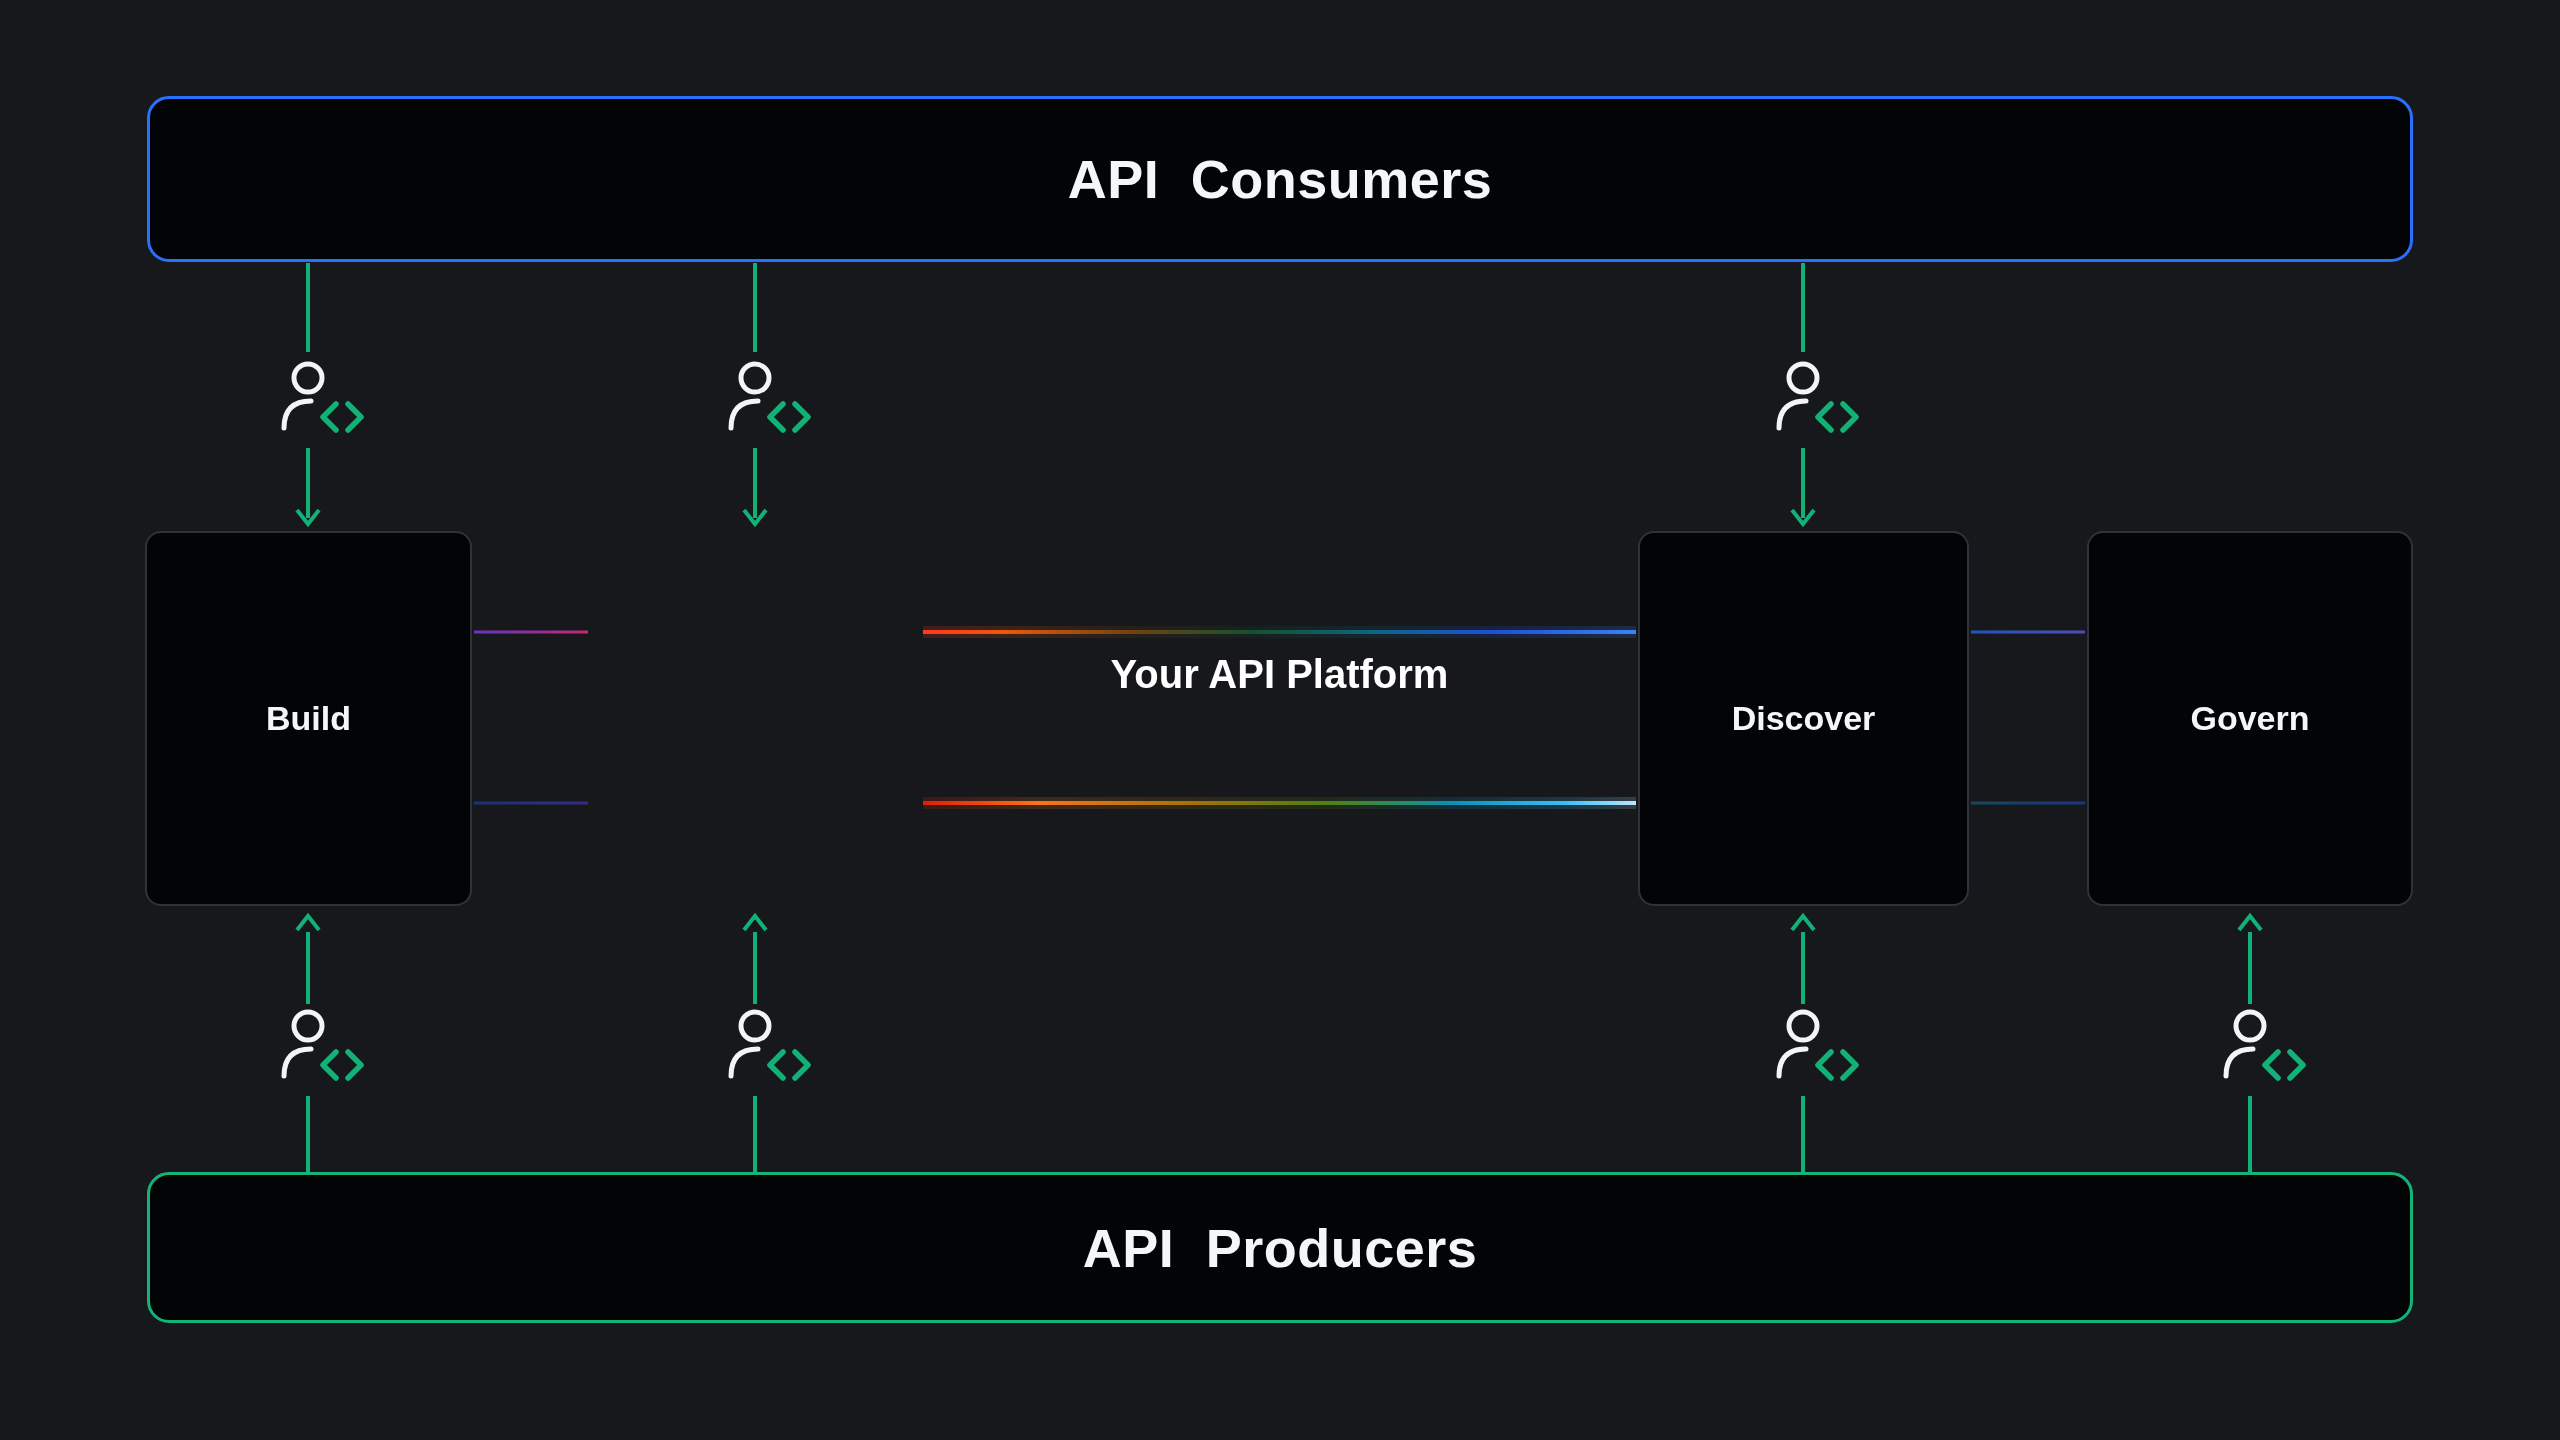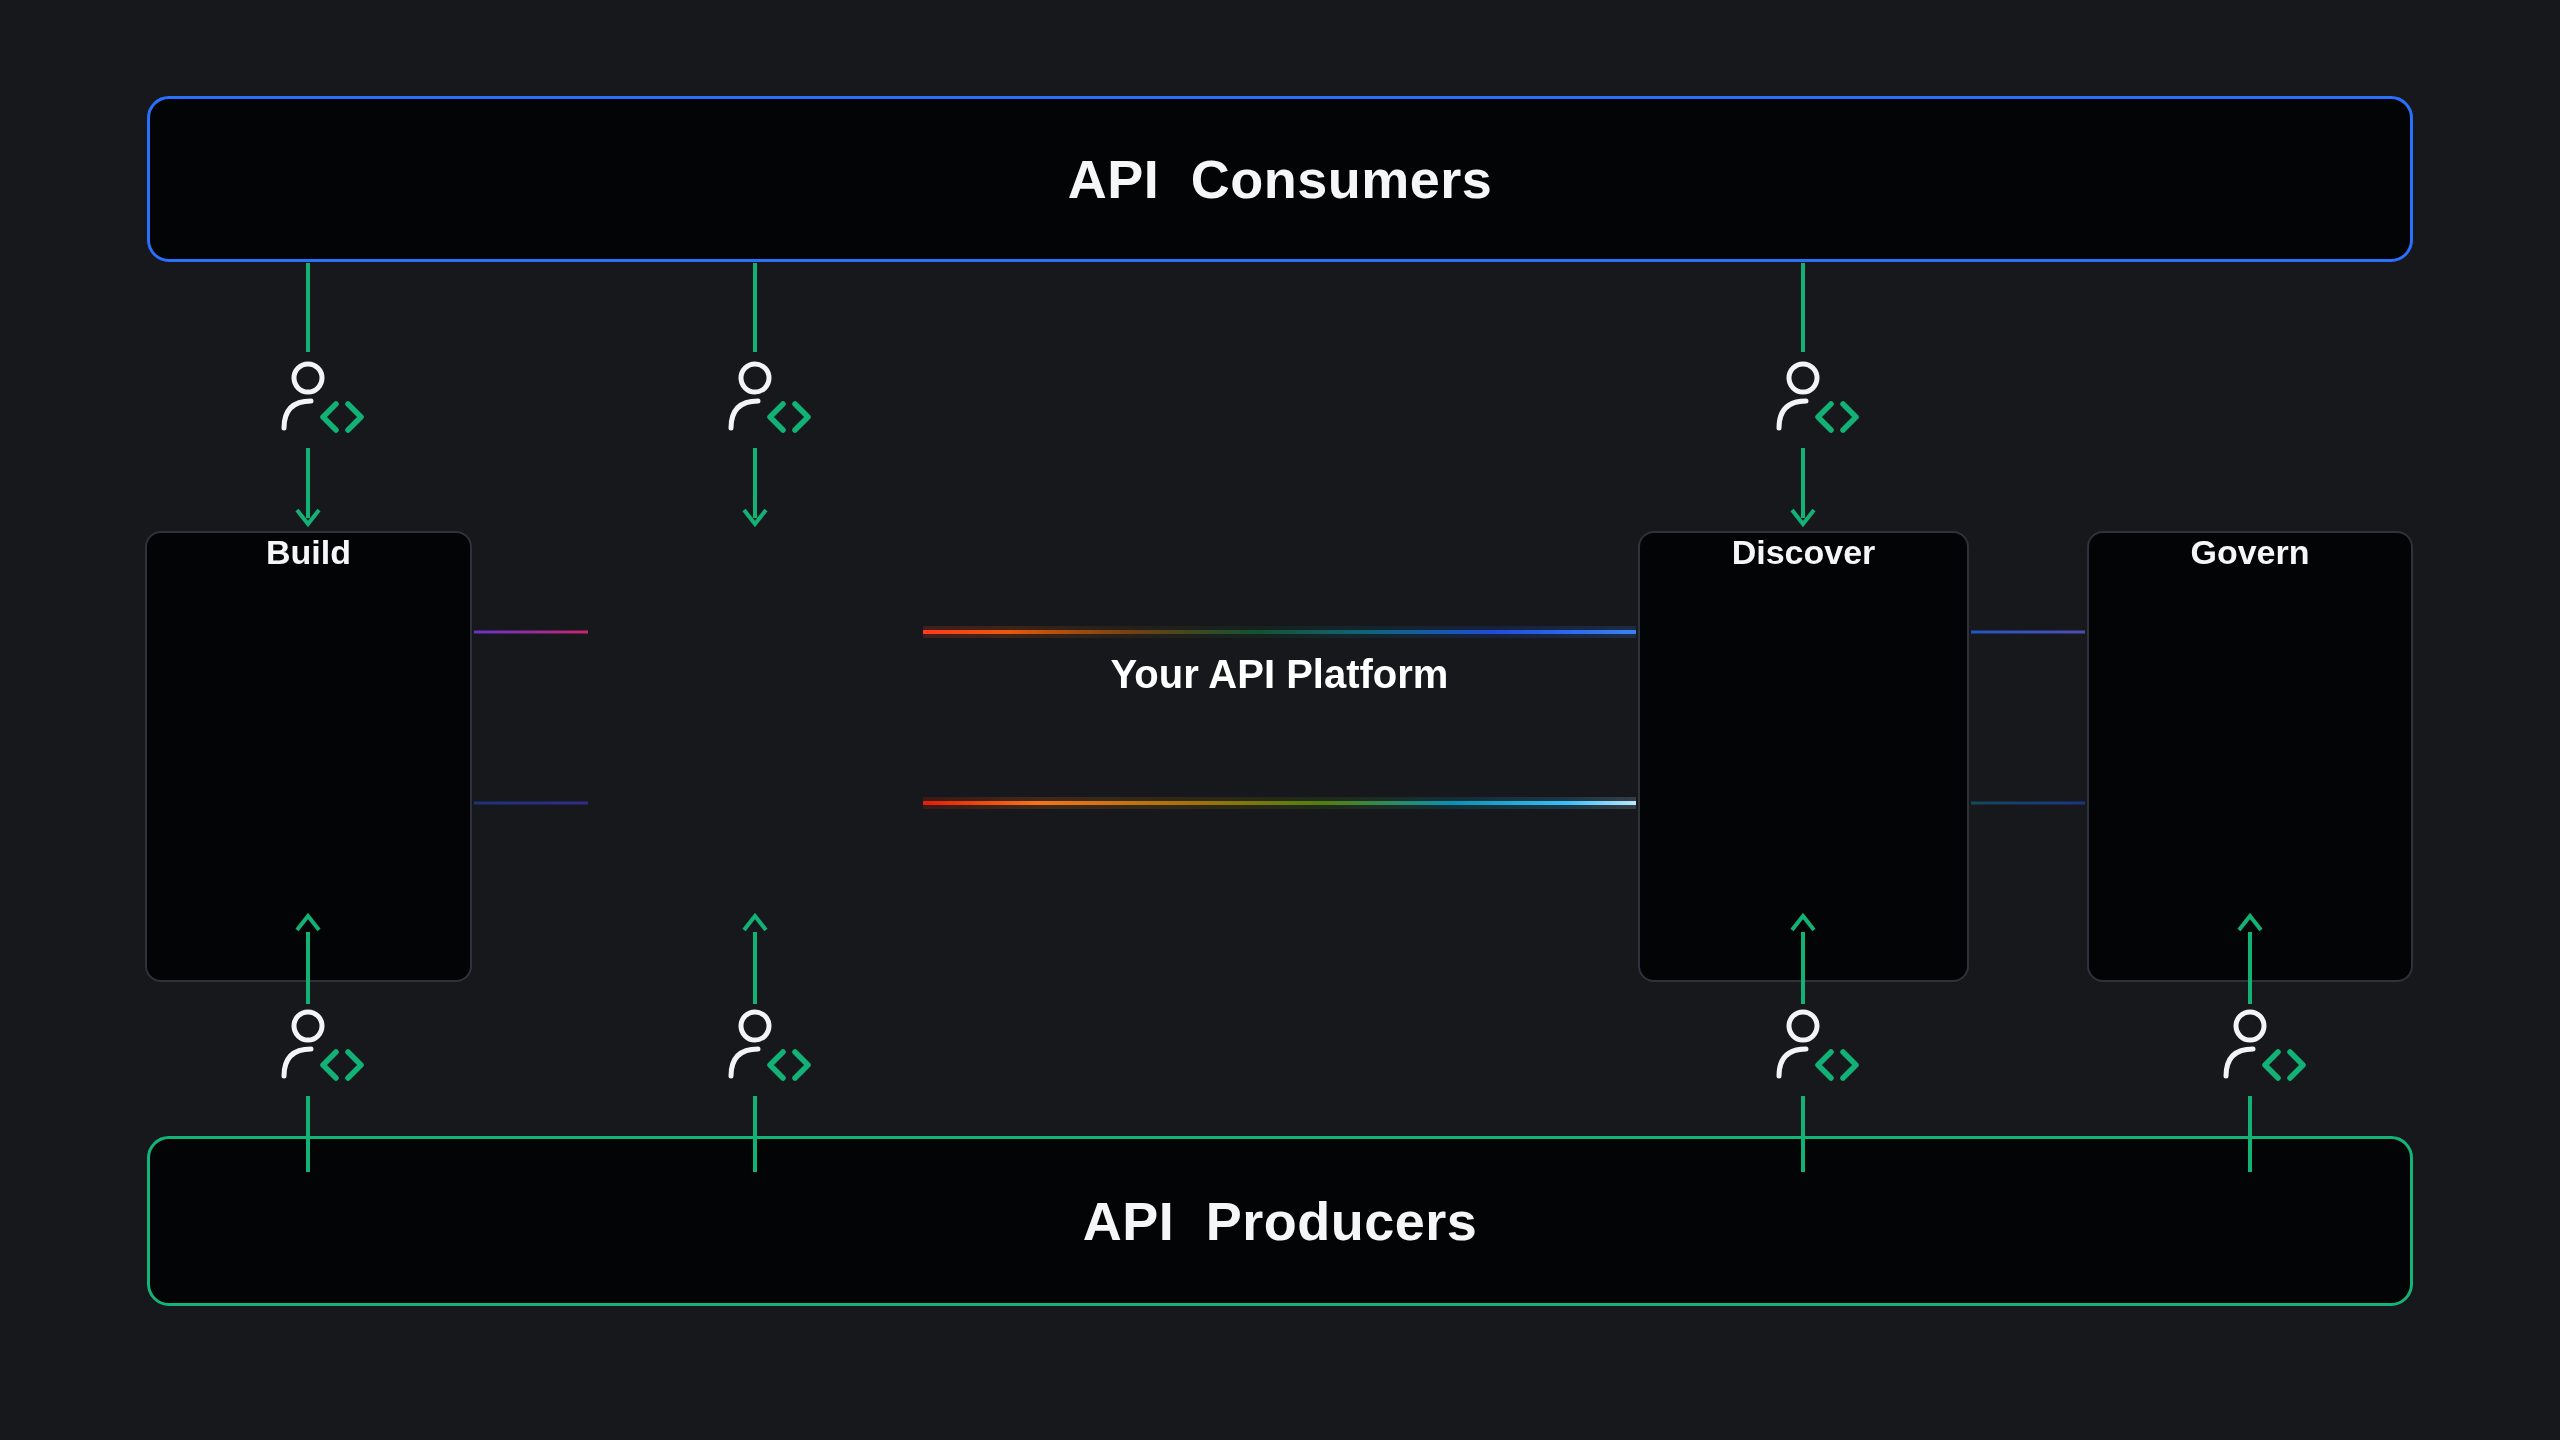--- a/index.html
+++ b/index.html
@@ -31,30 +31,31 @@
     justify-content: center;
   }
   .band .band-label {
     color: #f4f6f8;
     font-size: 54px;
     font-weight: 700;
     word-spacing: 16px;
     letter-spacing: 0.5px;
   }
   .consumers { top: 96px;  height: 166px; border: 3px solid #2970ff; }
-  .producers { top: 1136px; height: 170px; border: 3px solid #12b478; align-items: center; }
+  .producers { top: 1172px; height: 151px; border: 3px solid #12b478; align-items: center; }
 
   .node {
     position: absolute;
     top: 531px;
-    height: 451px;
+    height: 375px;
     background: #030406;
     border: 2px solid #2e333b;
     border-radius: 16px;
     display: flex;
+    align-items: center;
     justify-content: center;
   }
   .node .node-label {
     color: #f4f6f8;
     font-size: 34px;
     font-weight: 700;
   }
   #node-build    { left: 145px;  width: 327px; }
   #node-run      { left: 590px;  width: 331px; }
   #node-discover { left: 1638px; width: 331px; }

